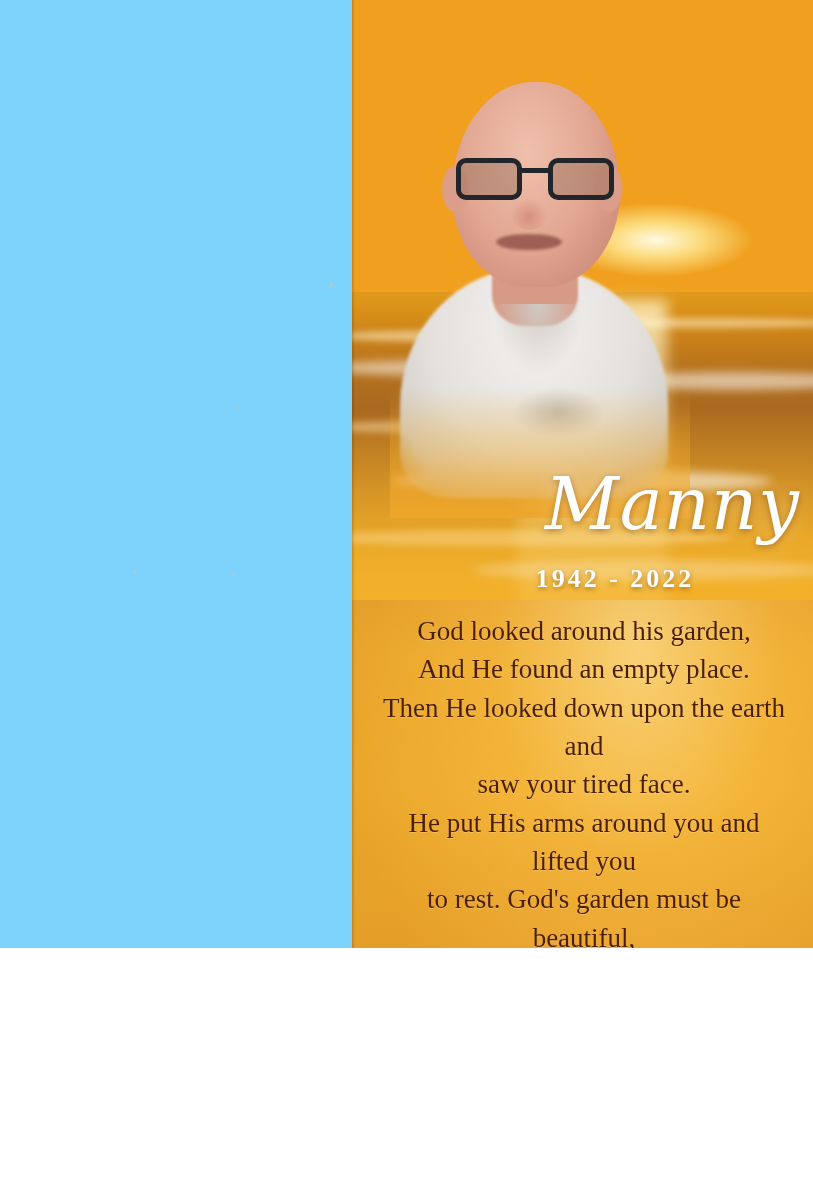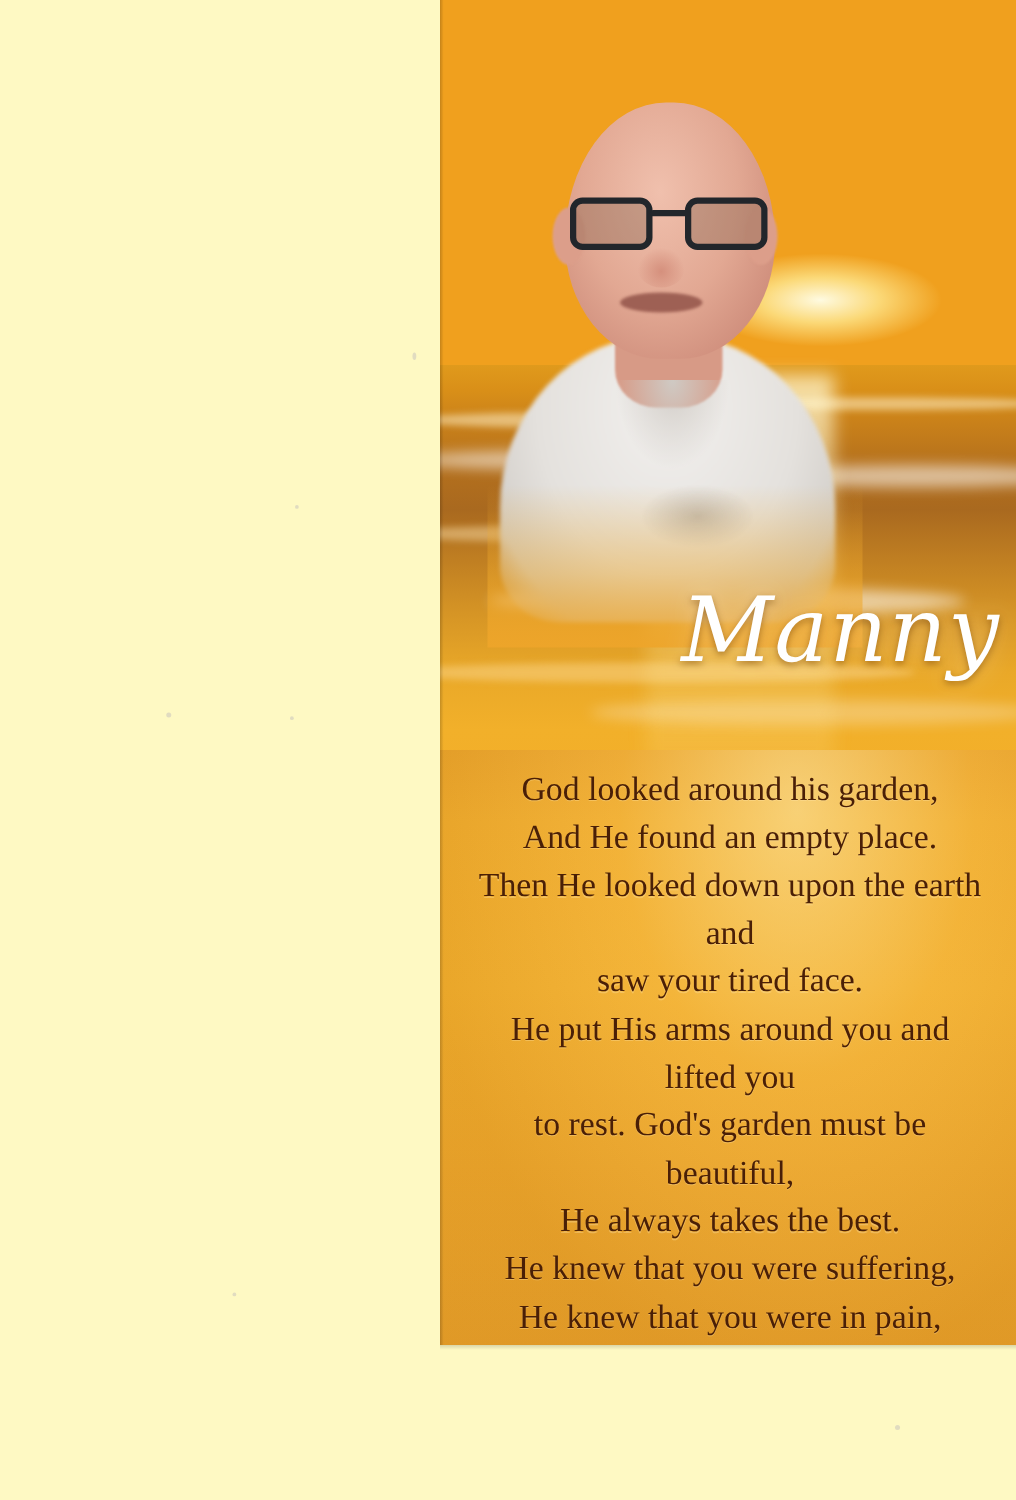--- a/index.html
+++ b/index.html
@@ -3,22 +3,22 @@
 <meta charset="utf-8">
 <style>
   html, body {
     margin: 0;
     padding: 0;
     background: #ffffff;
   }
   #page {
     position: relative;
     width: 813px;
-    height: 1200px;
-    background: #fef9c3;
+    height: 948px;
+    background: #7dd3fc;
     overflow: hidden;
     font-family: "Liberation Serif", serif;
   }
 
   
   .speckle {
     position: absolute;
     background: #c9c4bd;
     border-radius: 50%;
     opacity: .55;
@@ -320,20 +320,21 @@
         <div class="bridge"></div>
         <div class="lens r"></div>
       </div>
       <div class="p-mouth"></div>
       <div class="p-collar"></div>
       <div class="p-shirtprint"></div>
       <div class="p-fade"></div>
     </div>
 
     <div class="name">Manny</div>
+    <div class="dates">1942 - 2022</div>
     <div class="poem">God looked around his garden,
 And He found an empty place.
 Then He looked down upon the earth and
 saw your tired face.
 He put His arms around you and lifted you
 to rest. God's garden must be beautiful,
 He always takes the best.
 He knew that you were suffering,
 He knew that you were in pain,
 He knew that you would never get well on

